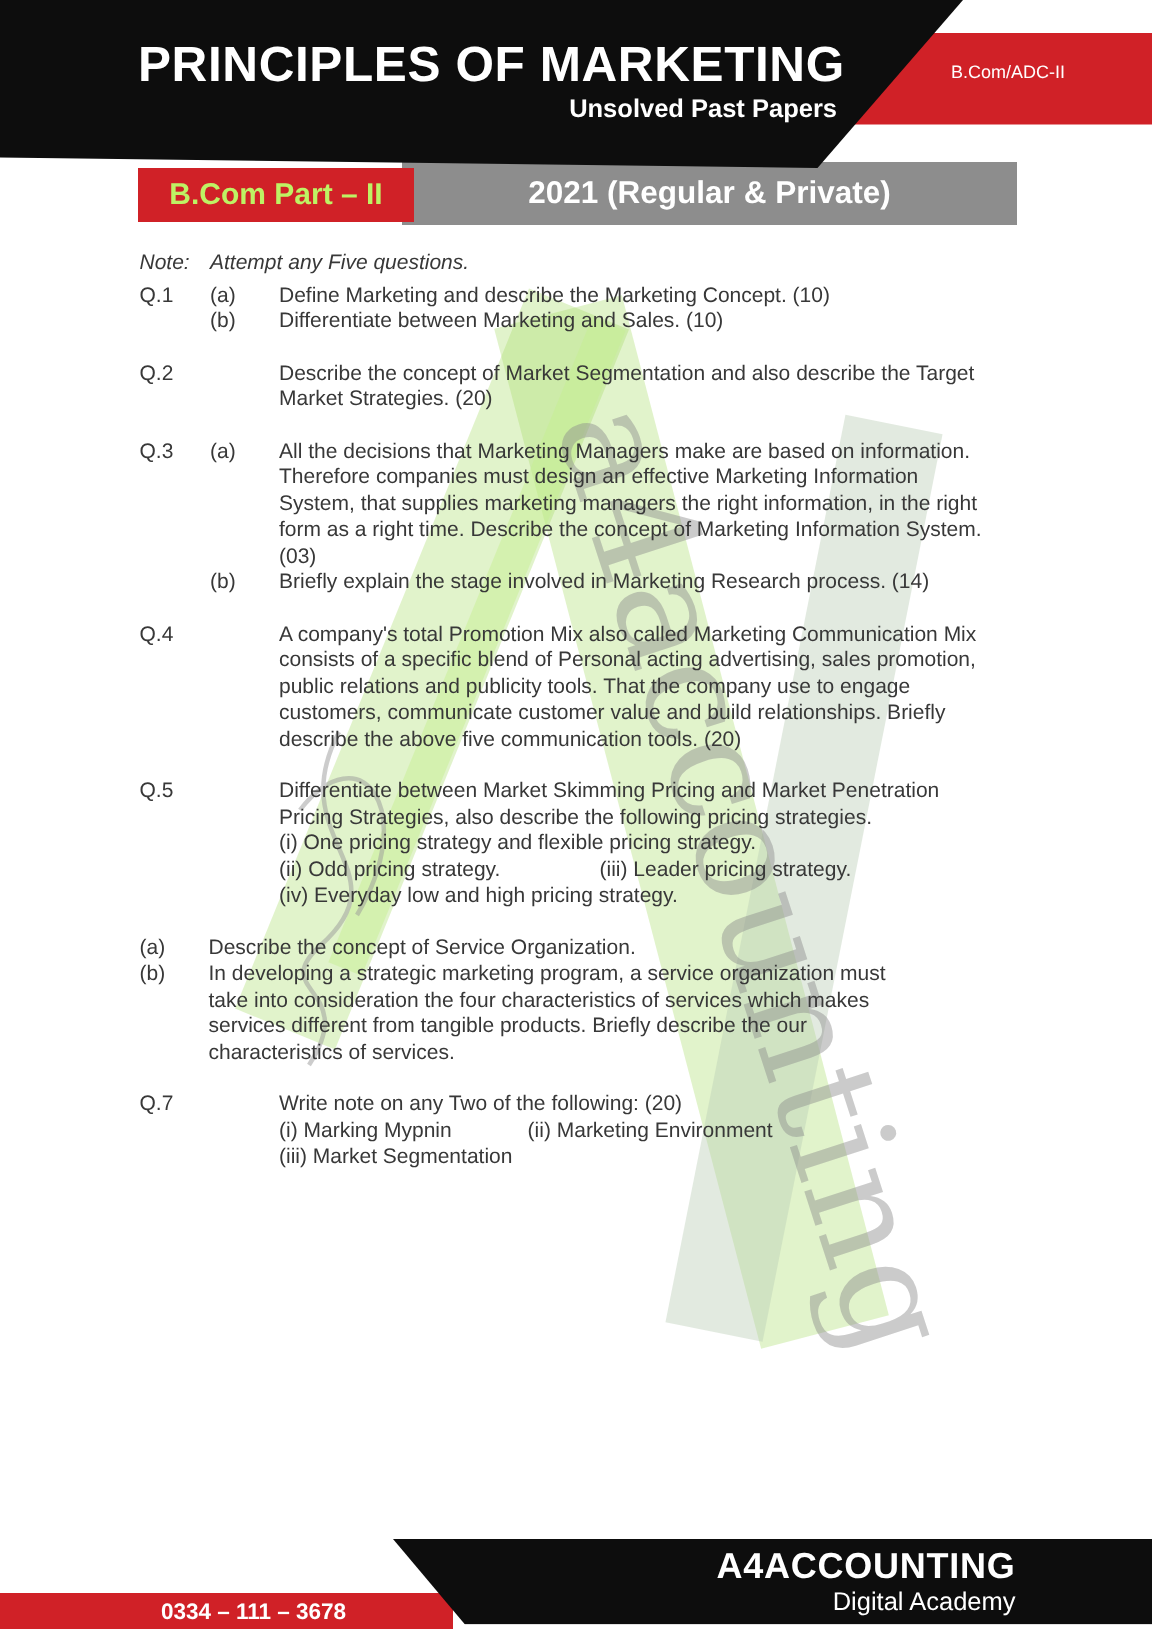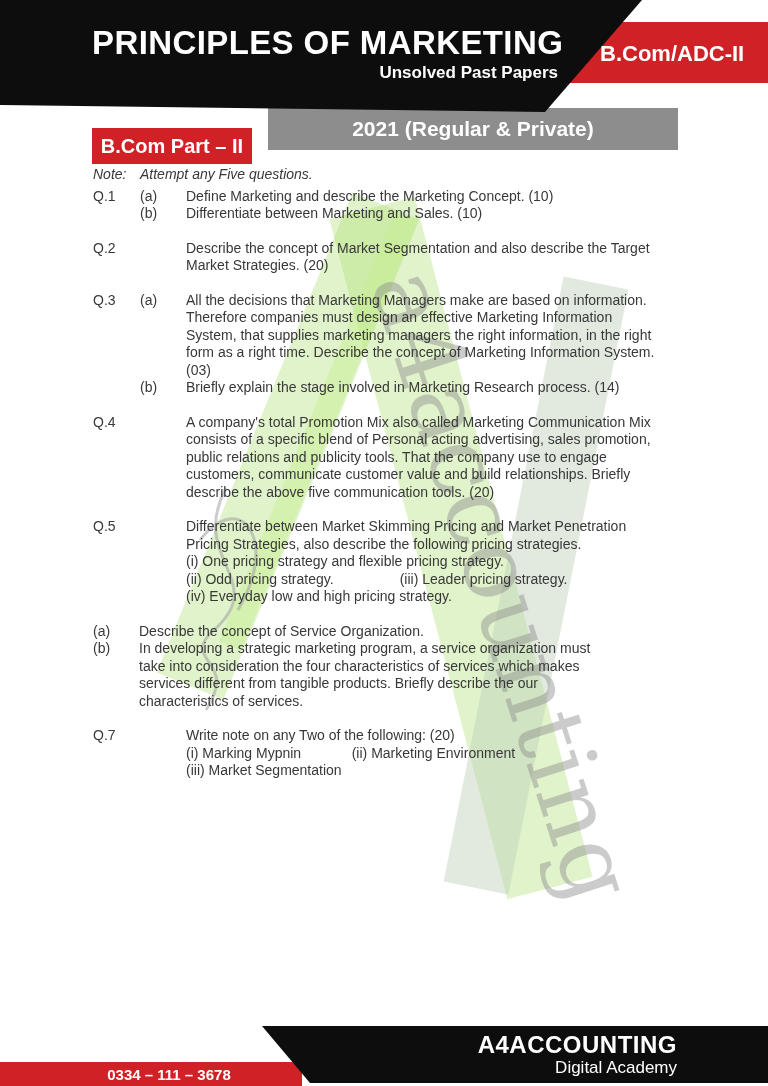--- a/index.html
+++ b/index.html
@@ -9,29 +9,29 @@
   
   .hdr-red-band{position:absolute;left:556px;top:22px;width:212px;height:61px;
                 background:var(--red,#d02127);z-index:1;}
   .hdr-black{position:absolute;left:0;top:0;width:768px;height:112px;background:var(--black,#0d0d0d);
              clip-path:polygon(0 0,642px 0,545px 112px,0 105px);z-index:2;}
   .hdr-title{position:absolute;left:92px;top:24px;width:464px;text-align:right;color:#fff;
              font-size:33px;font-weight:700;letter-spacing:.4px;z-index:3;white-space:nowrap;}
   .hdr-sub{position:absolute;left:98px;top:63px;width:460px;text-align:right;color:#fff;
            font-size:17px;font-weight:700;z-index:3;}
   .hdr-badge{position:absolute;left:600px;top:41px;width:144px;text-align:center;color:#fff;
-             font-size:22px;font-weight:700;z-index:3;white-space:nowrap;}
+             font-size:12px;font-weight:400;z-index:3;white-space:nowrap;}
 
   
   .banner-year{position:absolute;left:268px;top:108px;width:410px;height:42px;
                background:var(--gray,#8d8d8d);color:#fff;font-size:21px;font-weight:700;
                display:flex;align-items:center;justify-content:center;white-space:nowrap;z-index:1;}
-  .banner-part{position:absolute;left:92px;top:112px;width:160px;height:36px;
-               background:var(--red,#d02127);color:#ffffff;font-size:20px;font-weight:700;
-               display:flex;align-items:center;justify-content:center;white-space:nowrap;z-index:2;margin-top:16px;}
+  .banner-part{position:absolute;left:92px;top:112px;width:184px;height:36px;
+               background:var(--red,#d02127);color:#bef264;font-size:20px;font-weight:700;
+               display:flex;align-items:center;justify-content:center;white-space:nowrap;z-index:2;}
 
   
   .watermark{position:absolute;left:118px;top:188px;width:532px;height:724px;z-index:0;pointer-events:none;}
 
   
   .content{position:absolute;left:93px;top:166px;width:584px;z-index:1;
            color:#383838;font-size:14px;line-height:17.5px;}
   .note-row{display:flex;font-style:italic;}
   .note-label{width:47px;}
   .note-text{flex:1;}

